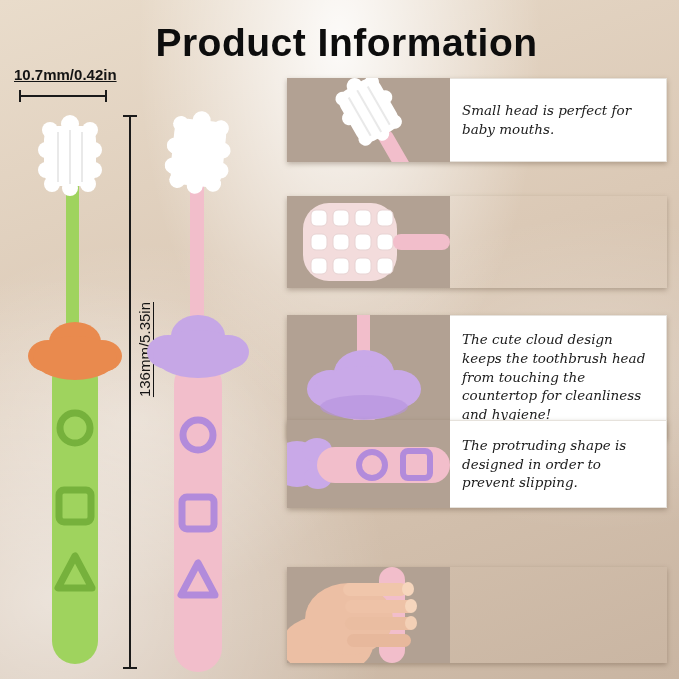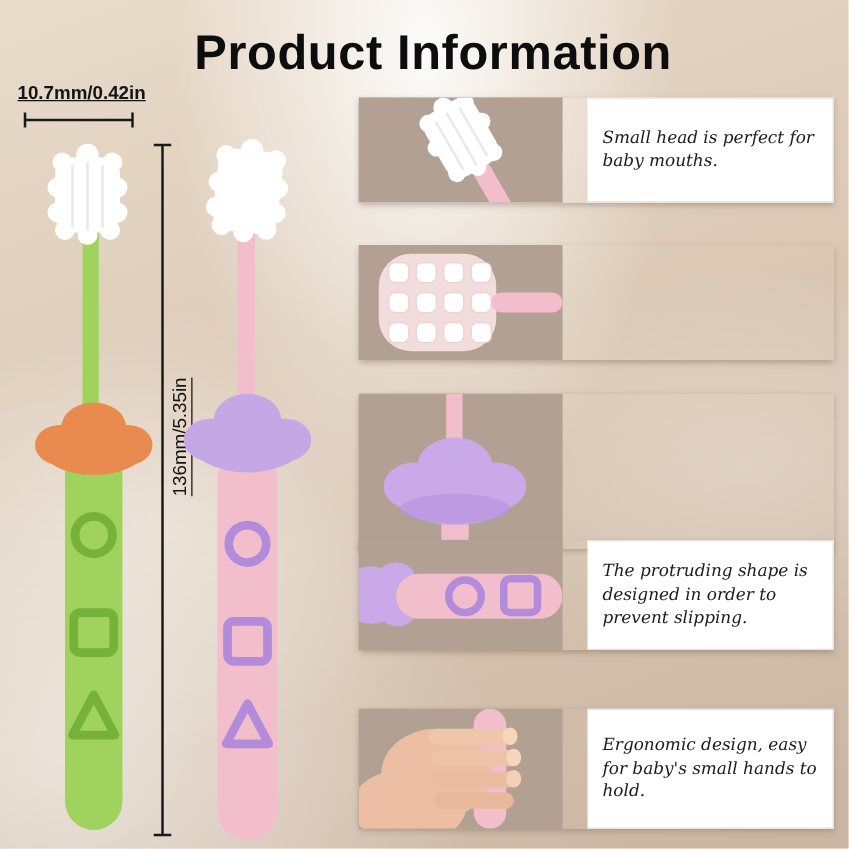--- a/index.html
+++ b/index.html
@@ -23,21 +23,20 @@
   }
   .head-label{left:14px;top:66px;}
   .length-label{
     left:136px;top:302px;writing-mode:vertical-rl;transform:rotate(180deg);
     font-weight:500;
   }
   .brushes{position:absolute;left:0;top:60px;}
   .card{
     position:absolute;left:287px;width:380px;display:flex;
     box-shadow:0 2px 5px rgba(90,70,50,.35);
-    gap:20px;
   }
   .card-img{flex:0 0 163px;background:#b2a193;overflow:hidden;}
   .card-img svg{display:block;width:100%;height:100%;}
   .card-text{
     flex:1;background:#ffffff;border:1px solid #e6e2dc;border-left:none;
     display:flex;align-items:center;padding:6px 12px;box-sizing:border-box;
     font-family:"DejaVu Serif",serif;font-style:italic;
     font-size:13.5px;line-height:1.38;color:#1b1b1b;
   }
 </style>
@@ -186,23 +185,24 @@
         <rect x="66" y="96" width="22" height="28" rx="10" fill="#f2becb"></rect>
         <g fill="#c9a9e8">
           <ellipse cx="77" cy="58" rx="30" ry="23"></ellipse>
           <ellipse cx="44" cy="74" rx="24" ry="19"></ellipse>
           <ellipse cx="110" cy="74" rx="24" ry="19"></ellipse>
           <ellipse cx="77" cy="78" rx="50" ry="27"></ellipse>
         </g>
         <ellipse cx="77" cy="92" rx="44" ry="12" fill="#b693dd" opacity="0.6"></ellipse>
       </svg>
     </div>
-  </div>
-
-  <div class="card" style="top:432px;height:88px">
+    <div class="card-text">The cute cloud design keeps the toothbrush head from touching the countertop for cleanliness and hygiene!</div>
+  </div>
+
+  <div class="card" style="top:420px;height:88px">
     <div class="card-img">
       <svg viewBox="0 0 163 88">
         <rect width="163" height="88" fill="#b2a193"></rect>
         <g fill="#c9a9e8">
           <ellipse cx="10" cy="44" rx="26" ry="23"></ellipse>
           <ellipse cx="30" cy="30" rx="15" ry="12"></ellipse>
           <ellipse cx="31" cy="58" rx="14" ry="11"></ellipse>
         </g>
         <rect x="30" y="27" width="133" height="36" rx="18" fill="#f2becb"></rect>
         <g fill="none" stroke="#b28bdb" stroke-width="6" stroke-linejoin="round">
@@ -225,16 +225,15 @@
           <rect x="56" y="16" width="64" height="13" rx="6.5" fill="#f0c6ab"></rect>
           <rect x="58" y="33" width="70" height="13" rx="6.5" fill="#eec2a7"></rect>
           <rect x="58" y="50" width="70" height="13" rx="6.5" fill="#eabda1"></rect>
           <rect x="60" y="67" width="64" height="13" rx="6.5" fill="#e7b89c"></rect>
         </g>
         <ellipse cx="121" cy="22" rx="6" ry="7" fill="#f6d6bd"></ellipse>
         <ellipse cx="124" cy="39" rx="6" ry="7" fill="#f6d6bd"></ellipse>
         <ellipse cx="124" cy="56" rx="6" ry="7" fill="#f3d0b6"></ellipse>
       </svg>
     </div>
-    <div class="card-text">Ergonomic design, easy for baby's small hands to hold.</div>
   </div>
 
 </div>
 
 </body></html>

